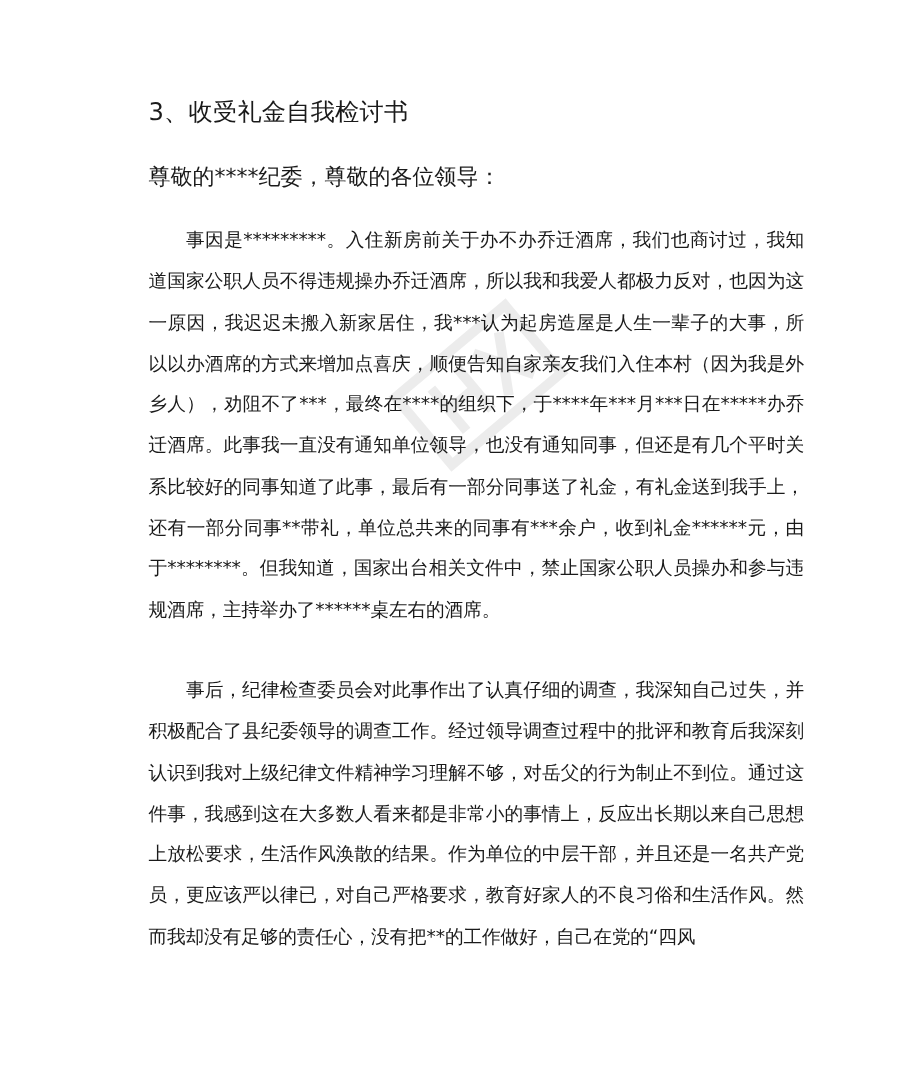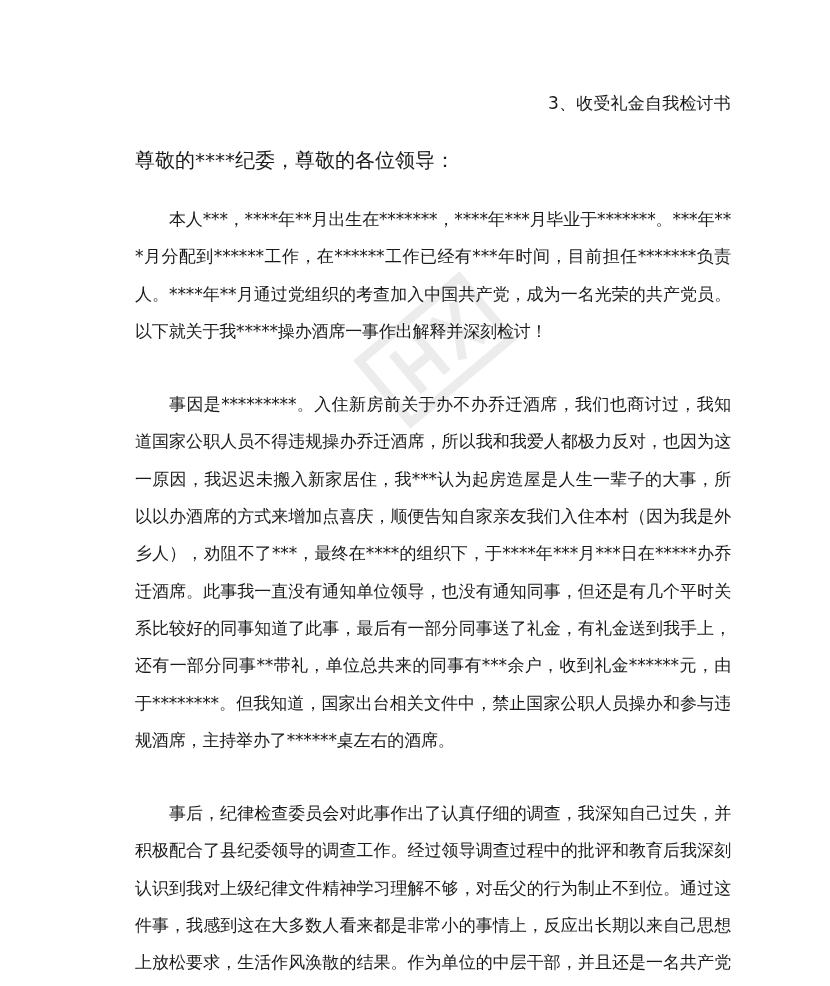--- a/index.html
+++ b/index.html
@@ -1,32 +1,31 @@
 <!DOCTYPE html>
 <html><head>
 <meta charset="utf-8">
 <style>
   html, body { margin: 0; padding: 0; background: #ffffff; }
   body { width: 830px; height: 986px; position: relative; overflow: hidden;
          font-family: "DejaVu Sans", "Liberation Sans", sans-serif; color: #1a1a1a; }
   .page { position: absolute; left: 135px; top: 88px; width: 596px; }
-  .title { font-size: 17px; line-height: 30px; margin: 0 0 27px 0; letter-spacing: 0.2px; text-align: right; }
+  .title { font-size: 22px; line-height: 30px; margin: 0 0 27px 0; letter-spacing: 0.2px; }
   .salutation { font-size: 20px; line-height: 30px; margin: 0 0 26px 0; }
   .para { font-size: 17px; line-height: 37.3px; margin: 0 0 36px 0; text-indent: 34px;
           text-align: justify; letter-spacing: -0.15px; word-break: break-all; }
   .watermark { position: absolute; left: 330px; top: 270px; width: 210px; height: 160px;
                pointer-events: none; opacity: 0.07; }
 </style>
 </head>
 <body>
 
 <div class="page">
   <p class="title">3、收受礼金自我检讨书</p>
   <p class="salutation">尊敬的****纪委，尊敬的各位领导：</p>
-  <p class="para">本人***，****年**月出生在*******，****年***月毕业于*******。***年***月分配到******工作，在******工作已经有***年时间，目前担任*******负责人。****年**月通过党组织的考查加入中国共产党，成为一名光荣的共产党员。以下就关于我*****操办酒席一事作出解释并深刻检讨！</p>
   <p class="para">事因是*********。入住新房前关于办不办乔迁酒席，我们也商讨过，我知道国家公职人员不得违规操办乔迁酒席，所以我和我爱人都极力反对，也因为这一原因，我迟迟未搬入新家居住，我***认为起房造屋是人生一辈子的大事，所以以办酒席的方式来增加点喜庆，顺便告知自家亲友我们入住本村（因为我是外乡人），劝阻不了***，最终在****的组织下，于****年***月***日在*****办乔迁酒席。此事我一直没有通知单位领导，也没有通知同事，但还是有几个平时关系比较好的同事知道了此事，最后有一部分同事送了礼金，有礼金送到我手上，还有一部分同事**带礼，单位总共来的同事有***余户，收到礼金******元，由于********。但我知道，国家出台相关文件中，禁止国家公职人员操办和参与违规酒席，主持举办了******桌左右的酒席。</p>
   <p class="para">事后，纪律检查委员会对此事作出了认真仔细的调查，我深知自己过失，并积极配合了县纪委领导的调查工作。经过领导调查过程中的批评和教育后我深刻认识到我对上级纪律文件精神学习理解不够，对岳父的行为制止不到位。通过这件事，我感到这在大多数人看来都是非常小的事情上，反应出长期以来自己思想上放松要求，生活作风涣散的结果。作为单位的中层干部，并且还是一名共产党员，更应该严以律已，对自己严格要求，教育好家人的不良习俗和生活作风。然而我却没有足够的责任心，没有把**的工作做好，自己在党的“四风</p>
 </div>
 
 <div class="watermark">
   <svg width="210" height="160" viewBox="0 0 210 160">
     <g transform="rotate(-40 105 80)" fill="none" stroke="#000" stroke-width="9">
       <path d="M40 40 L170 40 L170 120 L40 120 Z"></path>
       <path d="M70 55 L70 105 M70 80 L100 80 M100 55 L100 105"></path>
       <path d="M120 55 L150 105 M150 55 L120 105"></path>

